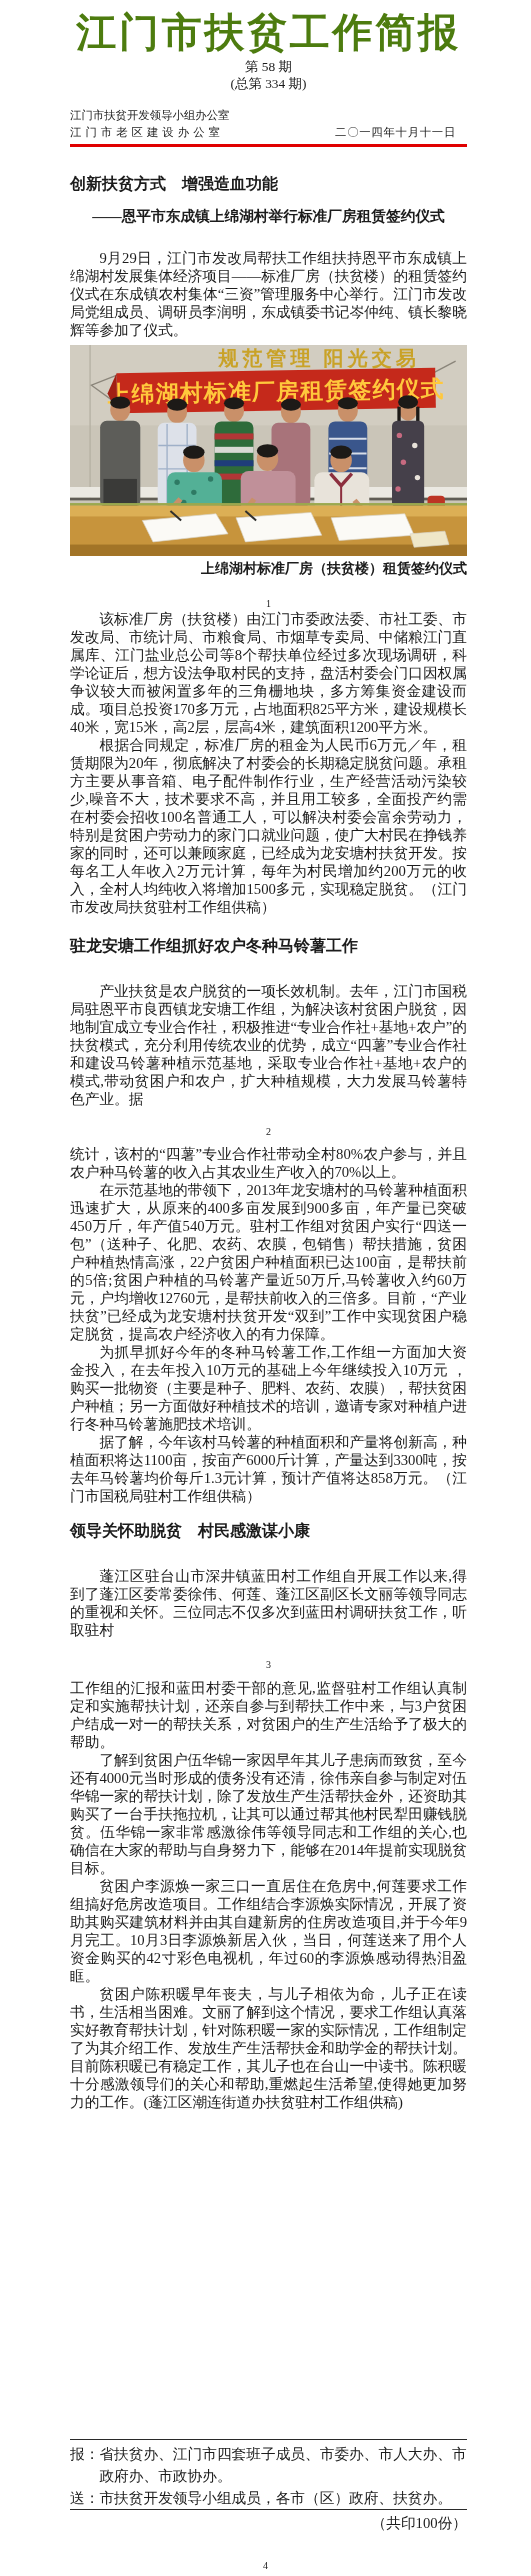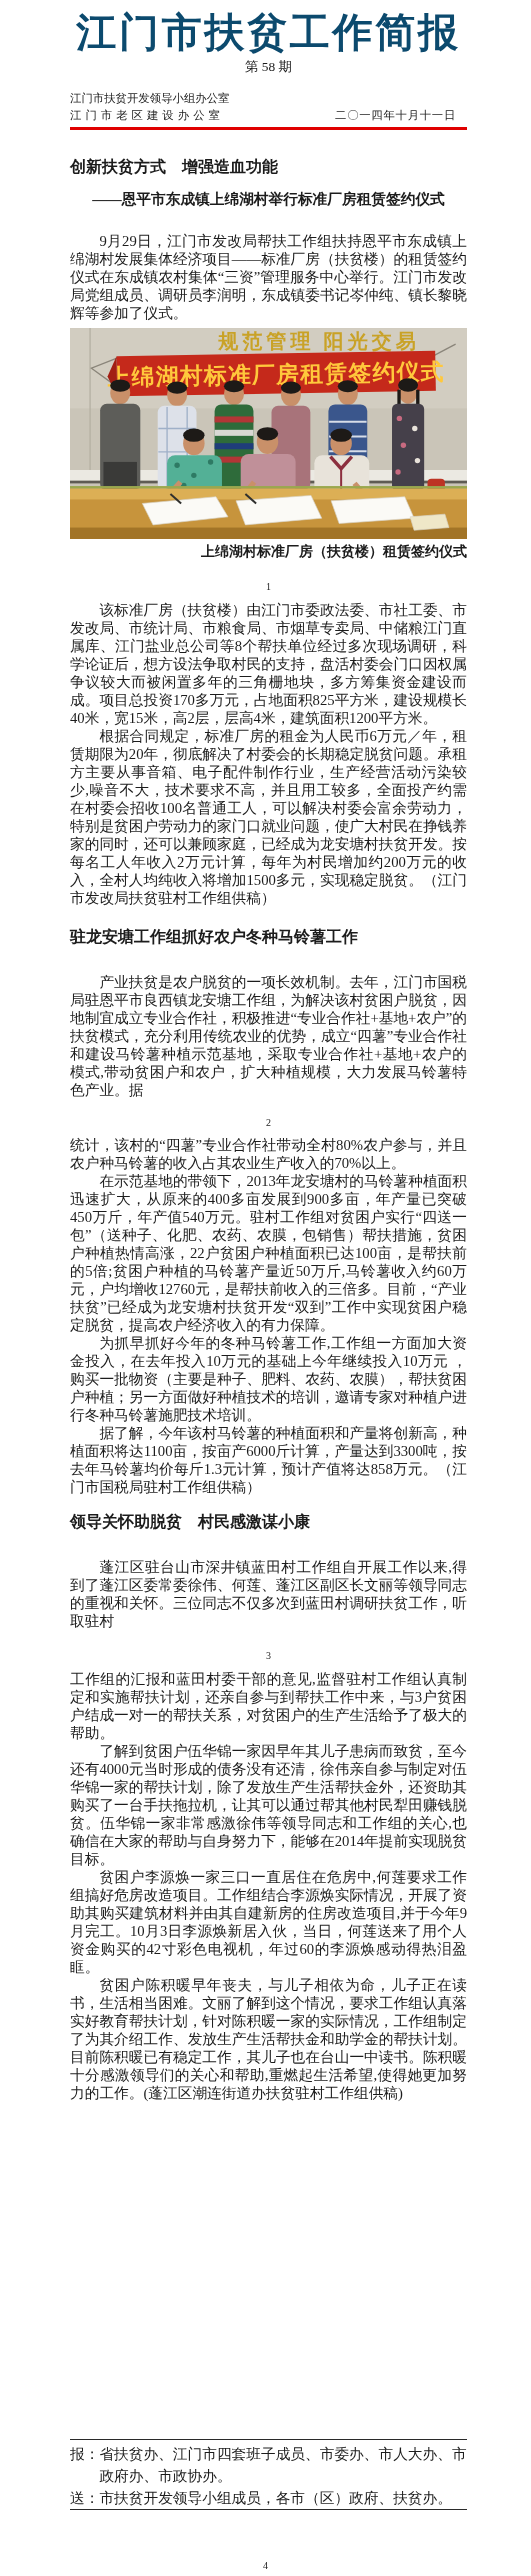--- a/index.html
+++ b/index.html
@@ -4,21 +4,21 @@
 <style>
   html, body { margin:0; padding:0; background:#ffffff; }
   .page {
     position:relative; width:531px; height:2576px; margin:0 auto;
     background:#ffffff; overflow:hidden;
     font-family:"Liberation Serif","DejaVu Serif",serif; color:#1c1c1c;
   }
   .content { padding:8px 64px 0 70px; }
 
   .masthead-title {
-    margin:0; text-align:center; color:#0c4a6e; font-weight:bold;
+    margin:0; text-align:center; color:#4d7c0f; font-weight:bold;
     font-size:40px; line-height:50px; letter-spacing:2.7px; white-space:nowrap;
   }
   .issue-line { margin:0; text-align:center; font-size:13.4px; line-height:17px; }
 
   .offices { position:relative; margin-top:14.7px; font-size:11.4px; line-height:17px; }
   .office-line { margin:0; }
   .office-line.spread { letter-spacing:4px; }
   .masthead-date { position:absolute; right:11px; bottom:0; font-size:11.4px; letter-spacing:0.7px; }
 
   .red-divider { height:3.4px; background:#e00000; margin-top:3.4px; }
@@ -34,21 +34,21 @@
     font-size:14.7px; line-height:20px; white-space:nowrap;
   }
 
   p.body {
     margin:0; font-size:14.7px; line-height:18px;
     text-align:justify; text-indent:2em;
   }
   p.body.lead { margin-top:23px; }
   p.body.after-num { margin-top:6.7px; }
   p.body.cont { text-indent:0; }
-  p.body.start-a1 { margin-top:8px; }
+  p.body.start-a1 { }
 
   .photo-figure { margin:5.4px 0 0; }
   .photo-figure svg { display:block; }
   .photo-caption {
     margin-top:2.7px; text-align:right; font-weight:bold;
     font-size:14px; line-height:19px;
   }
   .page-num { margin:0; text-align:center; font-size:10px; line-height:13.4px; }
   .page-num.n1 { margin-top:19px; }
   .page-num.n2 { margin-top:17.4px; }
@@ -68,20 +68,21 @@
   }
 </style>
 </head>
 <body>
 
 <div class="page">
   <div class="content">
 
     <h1 class="masthead-title">江门市扶贫工作简报</h1>
     <p class="issue-line">第 58 期</p>
+    <p class="issue-line">(总第 334 期)</p>
 
     <div class="offices">
       <p class="office-line">江门市扶贫开发领导小组办公室</p>
       <p class="office-line spread">江门市老区建设办公室</p>
       <span class="masthead-date">二〇一四年十月十一日</span>
     </div>
 
     <div class="red-divider"></div>
 
     <h2 class="article-title">创新扶贫方式　增强造血功能</h2>
@@ -225,17 +226,18 @@
     <p class="body">了解到贫困户伍华锦一家因早年其儿子患病而致贫，至今还有4000元当时形成的债务没有还清，徐伟亲自参与制定对伍华锦一家的帮扶计划，除了发放生产生活帮扶金外，还资助其购买了一台手扶拖拉机，让其可以通过帮其他村民犁田赚钱脱贫。伍华锦一家非常感激徐伟等领导同志和工作组的关心,也确信在大家的帮助与自身努力下，能够在2014年提前实现脱贫目标。</p>
     <p class="body">贫困户李源焕一家三口一直居住在危房中,何莲要求工作组搞好危房改造项目。工作组结合李源焕实际情况，开展了资助其购买建筑材料并由其自建新房的住房改造项目,并于今年9月完工。10月3日李源焕新居入伙，当日，何莲送来了用个人资金购买的42寸彩色电视机，年过60的李源焕感动得热泪盈眶。</p>
     <p class="body">贫困户陈积暖早年丧夫，与儿子相依为命，儿子正在读书，生活相当困难。文丽了解到这个情况，要求工作组认真落实好教育帮扶计划，针对陈积暖一家的实际情况，工作组制定了为其介绍工作、发放生产生活帮扶金和助学金的帮扶计划。目前陈积暖已有稳定工作，其儿子也在台山一中读书。陈积暖十分感激领导们的关心和帮助,重燃起生活希望,使得她更加努力的工作。(蓬江区潮连街道办扶贫驻村工作组供稿)</p>
   </div>
 
   <div class="doc-footer">
     <hr class="footer-rule">
     <p class="footer-row first"><span>报：</span><span>省扶贫办、江门市四套班子成员、市委办、市人大办、市政府办、市政协办。</span></p>
     <p class="footer-row"><span>送：</span><span>市扶贫开发领导小组成员，各市（区）政府、扶贫办。</span></p>
     <hr class="footer-rule">
+    <p class="copies-line">（共印100份）</p>
   </div>
 
   <p class="bottom-page-num">4</p>
 </div>
 
 
 </body></html>

